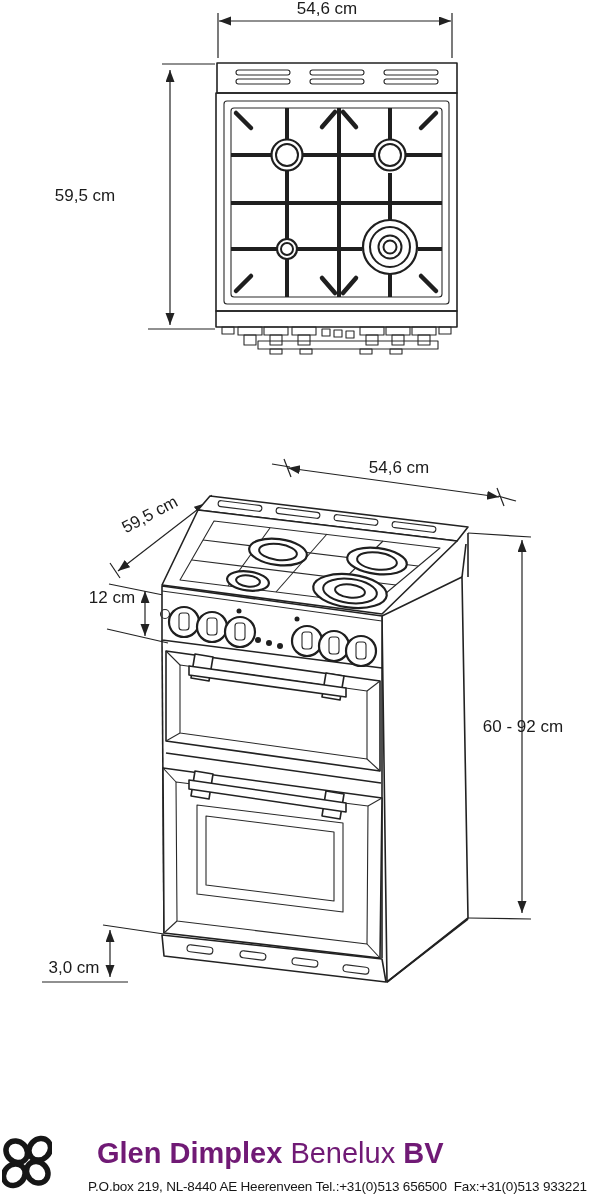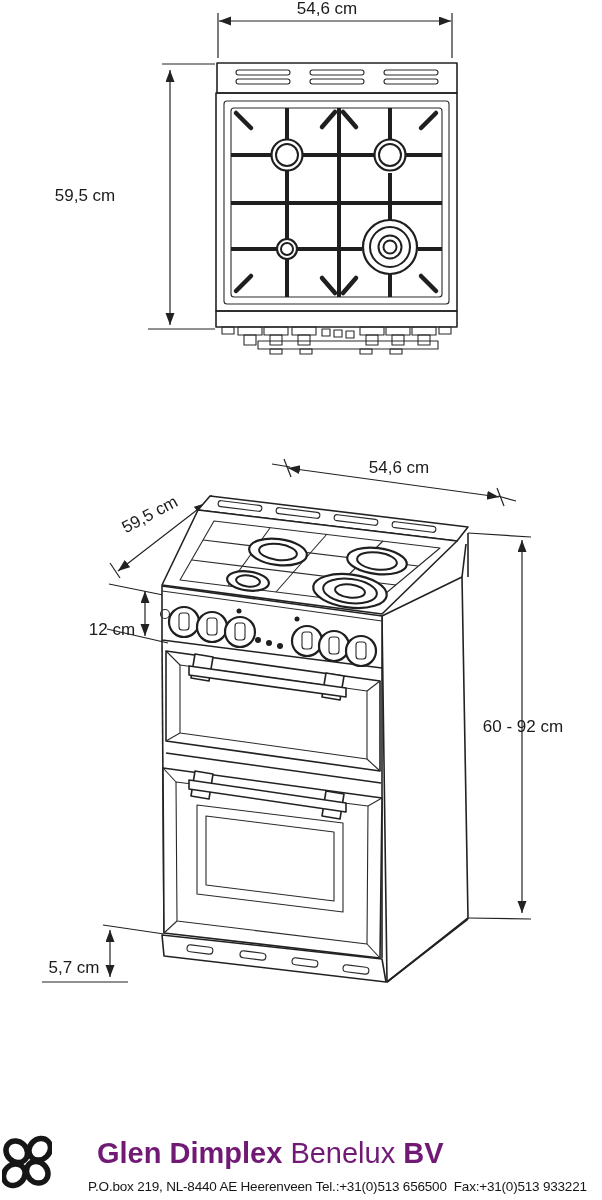--- a/index.html
+++ b/index.html
@@ -281,23 +281,23 @@
       <line class="ol" x1="387" y1="982" x2="468" y2="919"></line>
     </g>
   </g>
 </svg>
 
 <div class="lbl" style="left:277px;top:0px;width:100px;">54,6 cm</div>
 <div class="lbl" style="left:50px;top:187px;width:70px;">59,5 cm</div>
 
 <div class="lbl" style="left:362px;top:459px;width:74px;">54,6 cm</div>
 <div class="lbl rot" style="left:106px;top:506px;width:88px;">59,5 cm</div>
-<div class="lbl" style="left:84px;top:621px;width:56px;">12 cm</div>
+<div class="lbl" style="left:84px;top:589px;width:56px;">12 cm</div>
 <div class="lbl" style="left:476px;top:718px;width:94px;">60 - 92 cm</div>
-<div class="lbl" style="left:44px;top:959px;width:60px;">5,7 cm</div>
+<div class="lbl" style="left:44px;top:959px;width:60px;">3,0 cm</div>
 
 <div>
   <svg class="art" style="left:2px;top:1129px;" width="50" height="66" viewBox="0 0 50 66">
     <g fill="none" stroke="#161616" stroke-width="5.5" transform="rotate(45 25 33)">
       <ellipse cx="25" cy="15" rx="10" ry="11.5"></ellipse>
       <ellipse cx="25" cy="51" rx="10" ry="11.5"></ellipse>
       <ellipse cx="10.5" cy="33" rx="11.5" ry="10"></ellipse>
       <ellipse cx="39.5" cy="33" rx="11.5" ry="10"></ellipse>
     </g>
   </svg>

